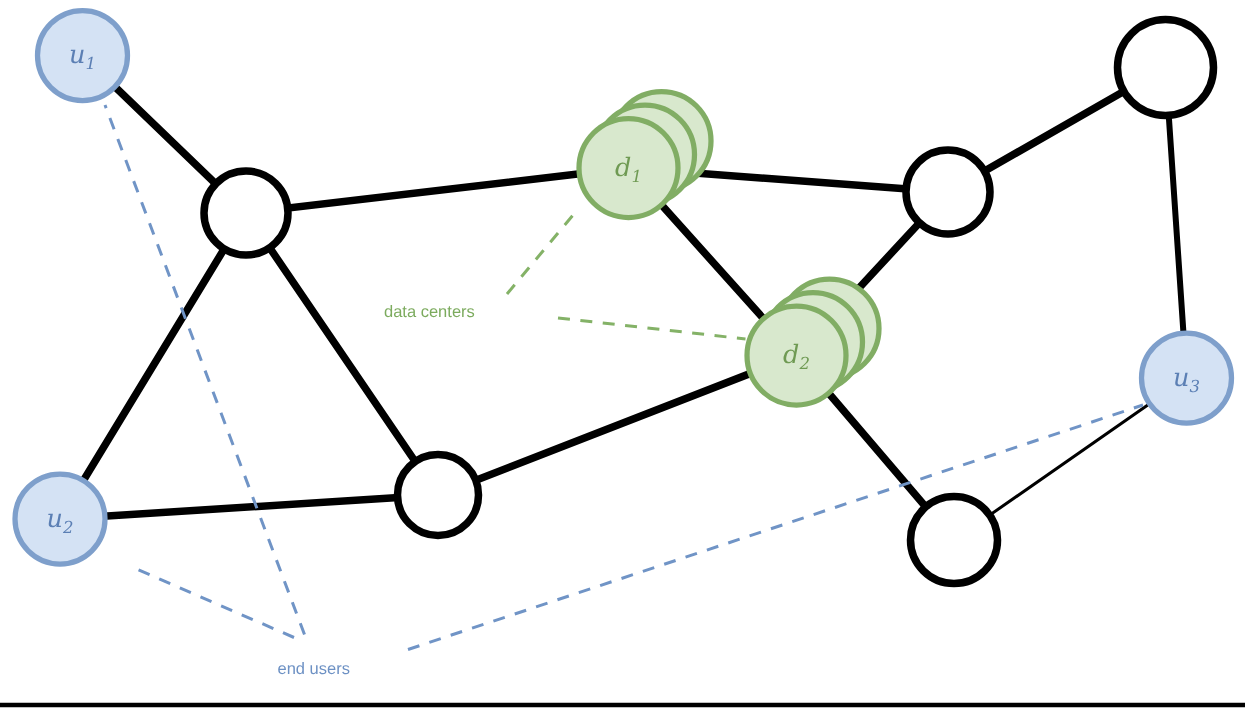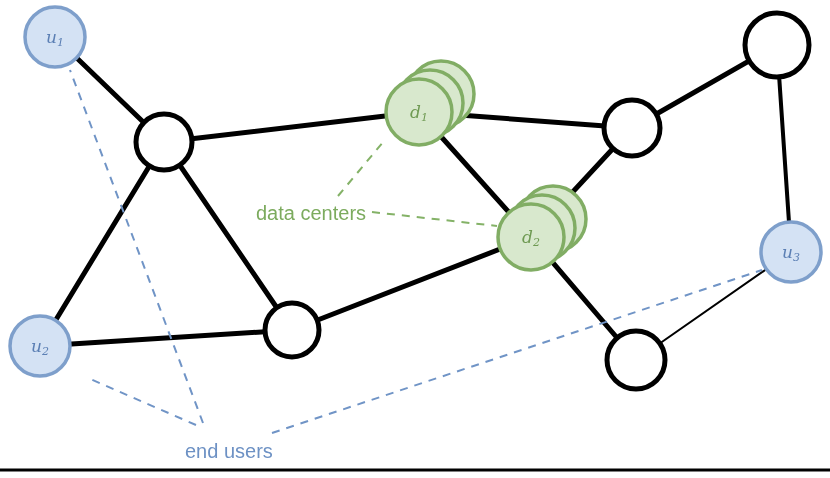--- a/index.html
+++ b/index.html
@@ -7,21 +7,21 @@
     position:relative;
     width:830px;height:478px;
     background:#ffffff;
     font-family:"Liberation Sans", sans-serif;
     overflow:hidden;
   }
   #canvas{position:absolute;left:0;top:0;width:830px;height:478px;}
   .lbl{
     position:absolute;
     font-family:"Liberation Sans", sans-serif;
-    font-size:20px;
+    font-size:11px;
     white-space:nowrap;
     user-select:none;
   }
   .lbl-dc{color:#7cab5e;}
   .lbl-eu{color:#6d91c4;text-align:center;}
 </style>
 </head>
 <body>
 
 <div id="stage">

